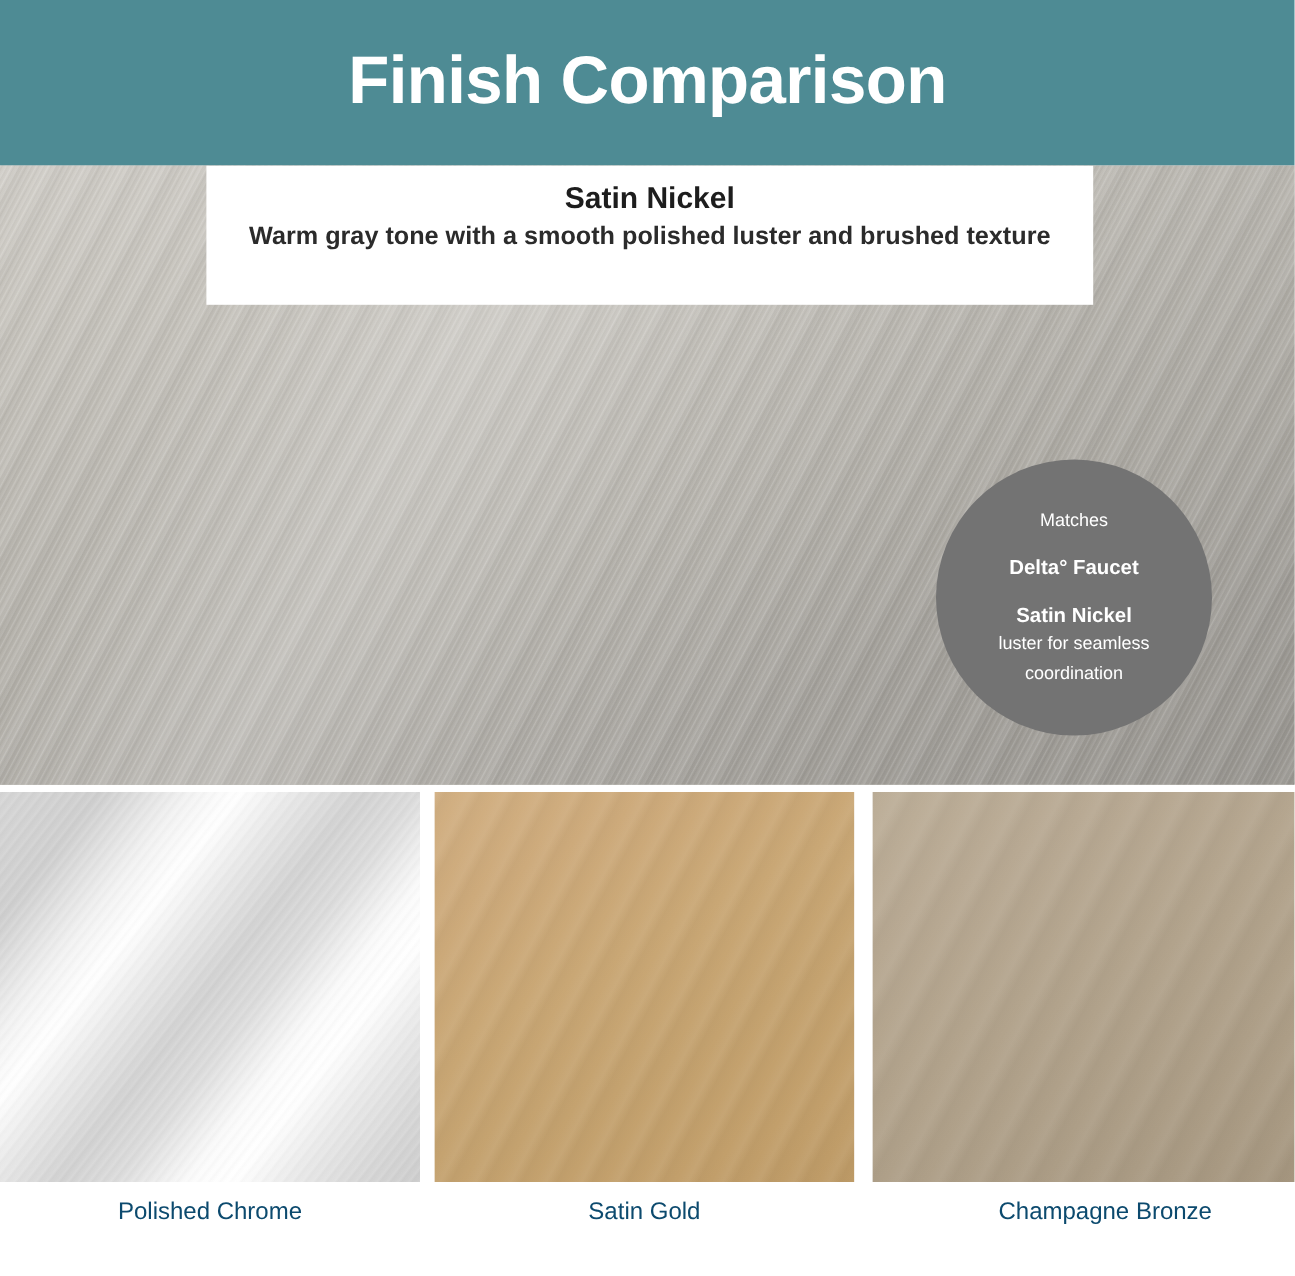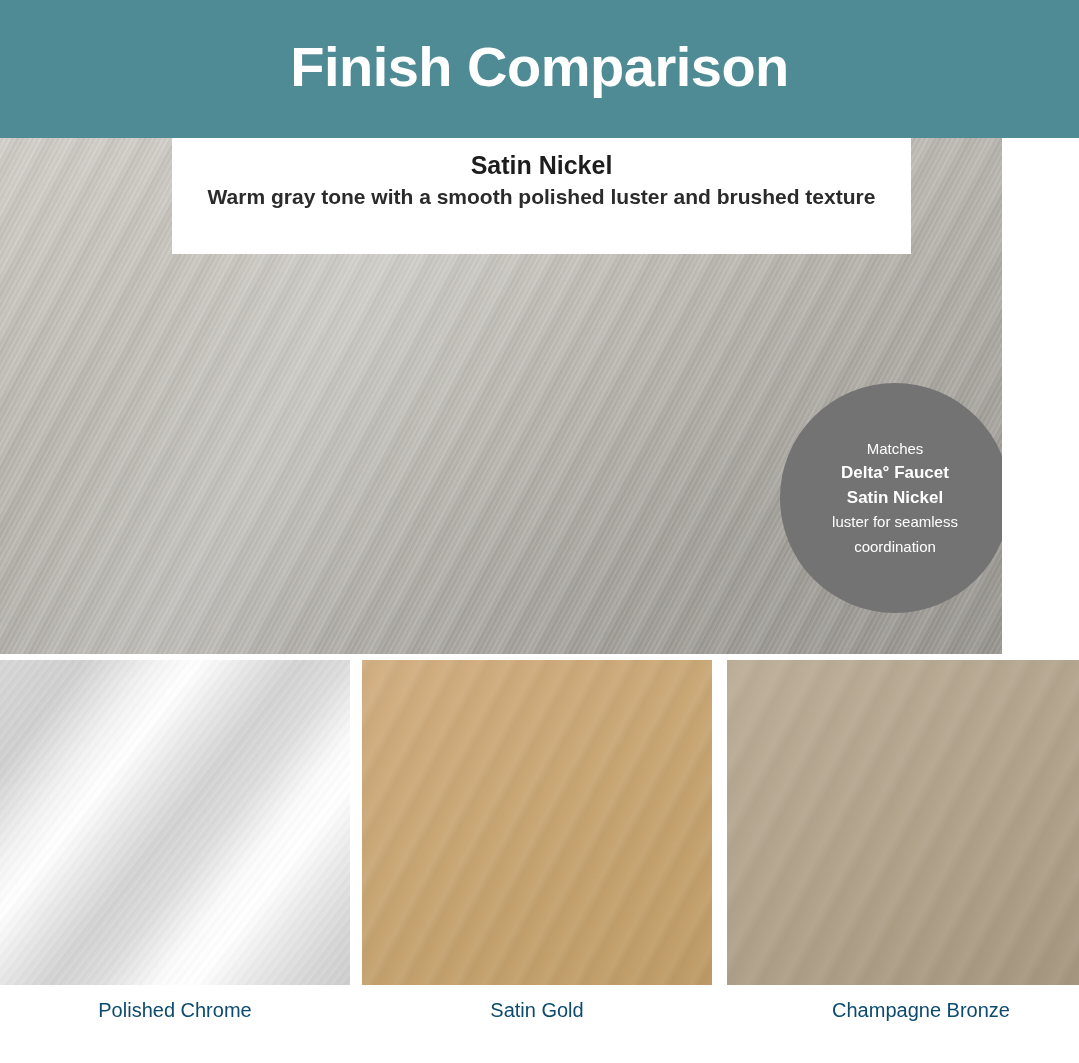--- a/index.html
+++ b/index.html
@@ -39,21 +39,21 @@
     line-height: 1;
     text-align: center;
     margin-top: -4px;
   }
 
   
   .hero {
     position: absolute;
     left: 0;
     top: 138px;
-    width: 1002px;
+    width: 1079px;
     height: 516px;
     overflow: hidden;
     background: #b9b6af;
   }
   
   .hero-base {
     position: absolute;
     inset: 0;
     background:
       linear-gradient(168deg,
@@ -153,20 +153,21 @@
   }
   .badge-line {
     font-size: 15px;
     line-height: 1.62;
     white-space: nowrap;
   }
   .badge-line.strong {
     font-size: 17px;
     font-weight: bold;
     line-height: 1.45;
+    margin-top: 15px;
   }
 
   
   .swatch-row {
     position: absolute;
     left: 0;
     top: 660px;
     width: 1079px;
     height: 403px;
   }

